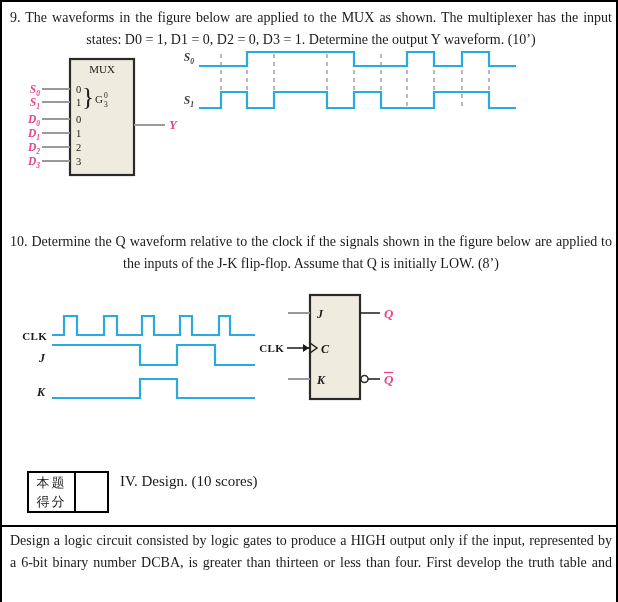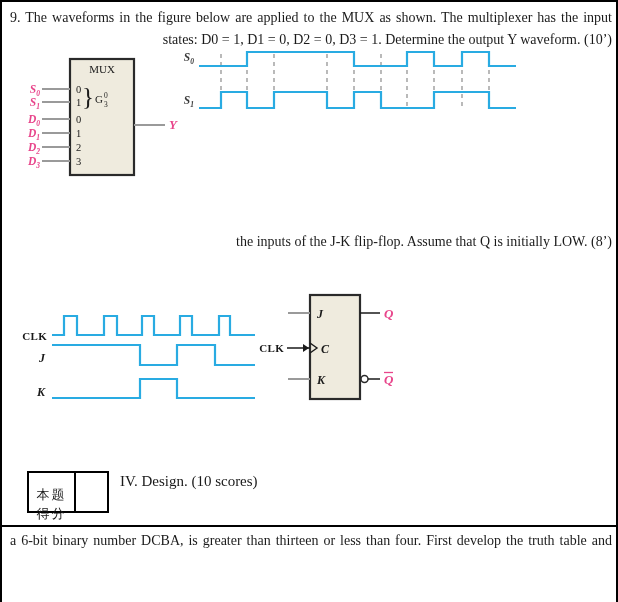--- a/index.html
+++ b/index.html
@@ -4,21 +4,21 @@
 <style>
   html,body{margin:0;padding:0;background:#fff;}
   .page{
     position:relative;width:618px;height:602px;box-sizing:border-box;
     background:#fff;color:var(--ink,#1a1a1a);
     border-left:2px solid #000;border-top:2px solid #000;border-right:2px solid #000;
     font-family:"Liberation Serif", serif;overflow:hidden;
   }
   .qtext{position:absolute;left:8px;width:602px;font-size:14px;line-height:22px;}
   .qtext .just{text-align:justify;text-align-last:justify;}
-  .qtext .plain{text-align:right;}
+  .qtext .plain{text-align:center;}
   .overlay{position:absolute;left:0;top:0;}
   svg text{font-family:"Liberation Serif", serif;fill:#1a1a1a;}
   .wave{fill:none;stroke:var(--blue,#29ABE2);stroke-width:2.2;}
   .dashes line{stroke:#8c8c8c;stroke-width:1.2;stroke-dasharray:4 4;}
   .blockbox{fill:var(--beige,#EFEBDE);stroke:#2a2a2a;stroke-width:2.2;}
   .stub{stroke:#9a9a9a;stroke-width:2;}
   .blkline{stroke:#1a1a1a;stroke-width:1.5;}
   .pinklbl{font-size:11.5px;font-weight:bold;font-style:italic;fill:var(--pink,#E8458B);}
   .pinkout{font-size:13px;font-weight:bold;font-style:italic;fill:var(--pink,#E8458B);}
   .sub{font-size:7.5px;}
@@ -27,53 +27,55 @@
   .wavelbl{font-size:11.5px;font-style:italic;fill:#3c3c3c;font-weight:bold;}
   .clklbl{font-size:11px;font-weight:bold;letter-spacing:0.3px;}
   .inpin{font-size:12px;font-style:italic;font-weight:bold;}
   .brace{font-size:25px;fill:#1a1a1a;}
   .scorebox{
     position:absolute;left:25px;top:469px;width:82px;height:42px;box-sizing:border-box;
     border:2px solid #000;display:flex;
   }
   .scorebox-label{
     width:47px;box-sizing:border-box;border-right:2px solid #000;
-    font-size:13px;line-height:19px;text-align:center;padding-top:12px;letter-spacing:2px;
+    font-size:13px;line-height:19px;text-align:center;padding-top:0;letter-spacing:2px;
   }
   .scorebox-cell{flex:1;}
   .section-title{position:absolute;left:118px;top:471px;font-size:15px;text-align:right;}
   .separator{position:absolute;left:0;top:523px;width:618px;height:2px;background:#000;}
 </style>
 </head>
 <body>
 
 <div class="page">
 
   <div class="qtext" style="top:5px;">
     <div class="just">9. The waveforms in the figure below are applied to the MUX as shown. The multiplexer has the input</div>
     <div class="plain">states: D0 = 1, D1 = 0, D2 = 0, D3 = 1. Determine the output Y waveform. (10’)</div>
   </div>
 
   <div class="qtext" style="top:229px;">
+    <div class="just">10. Determine the Q waveform relative to the clock if the signals shown in the figure below are applied to</div>
     <div class="plain">the inputs of the J-K flip-flop. Assume that Q is initially LOW. (8’)</div>
   </div>
 
   <div class="scorebox">
     <div class="scorebox-label">
       <div>本题</div>
       <div>得分</div>
     </div>
     <div class="scorebox-cell"></div>
   </div>
 
   <div class="section-title">IV. Design. (10 scores)</div>
 
   <div class="separator"></div>
 
   <div class="qtext" style="top:528px;">
+    <div class="just">Design a logic circuit consisted by logic gates to produce a HIGH output only if the input, represented by</div>
     <div class="just">a 6-bit binary number DCBA, is greater than thirteen or less than four. First develop the truth table and</div>
   </div>
 
   <svg class="overlay" width="618" height="602" viewBox="0 0 618 602">
 
     <g>
       <rect class="blockbox" x="68" y="57" width="64" height="116"></rect>
       <text class="blk" x="100" y="71" text-anchor="middle">MUX</text>
 
       <line class="stub" x1="40" y1="87" x2="68" y2="87"></line>

